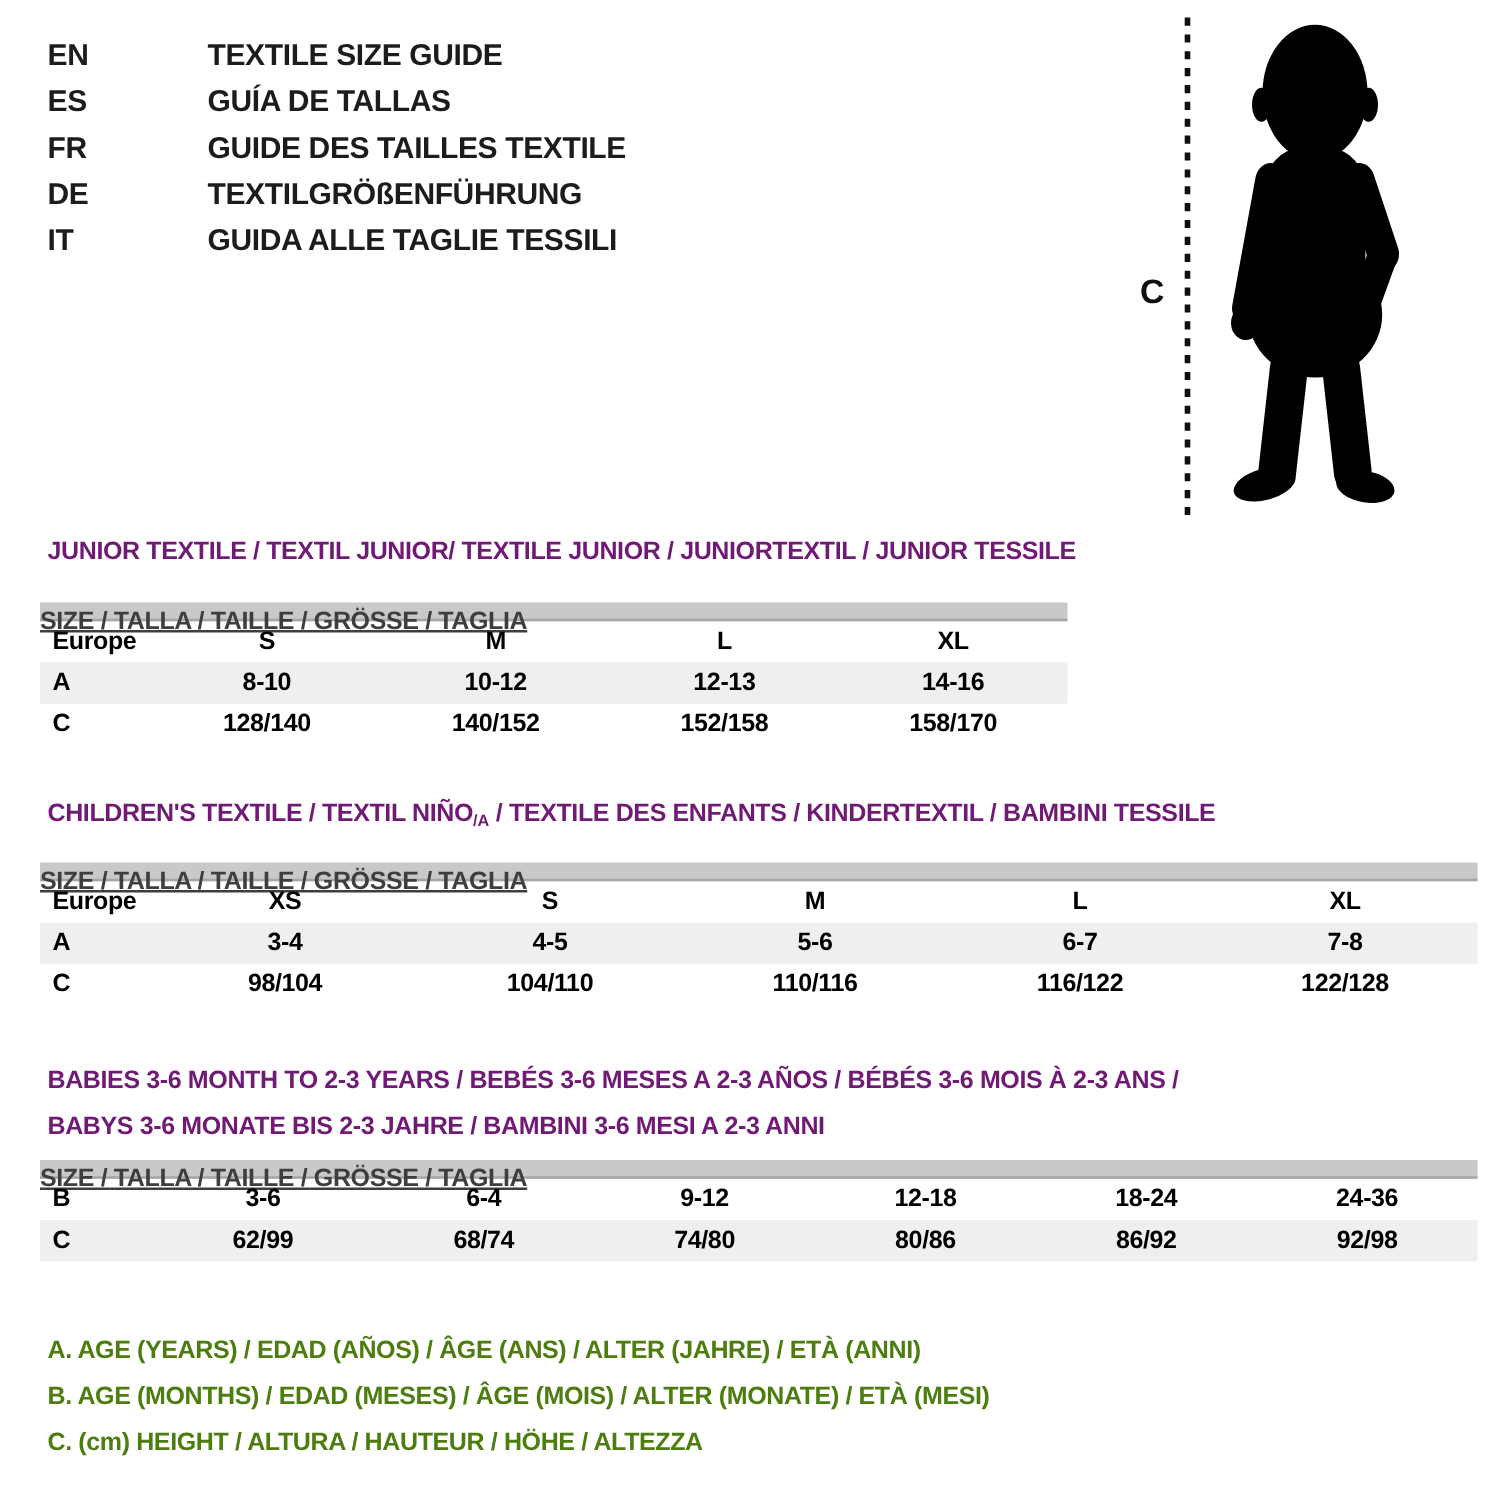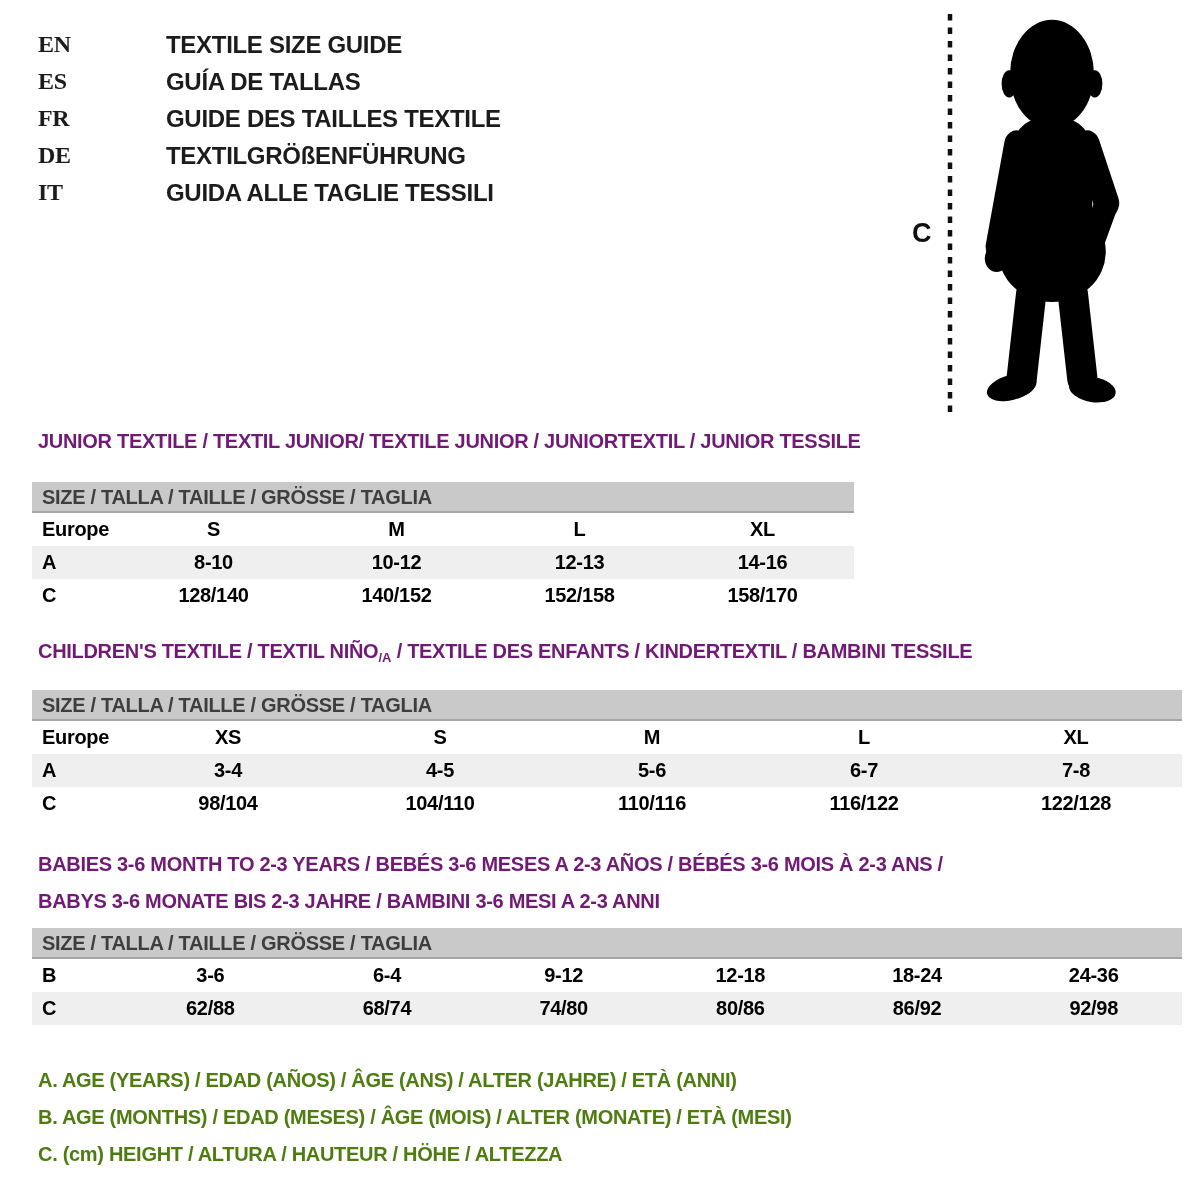--- a/index.html
+++ b/index.html
@@ -7,35 +7,35 @@
     --hdr-text:#3e3e3e; --shade:#efefef; --sil:#000000;
   }
   *{margin:0;padding:0;box-sizing:border-box;}
   html,body{width:1200px;height:1200px;background:var(--bg);overflow:hidden;}
   body{position:relative;font-family:"Liberation Sans",sans-serif;color:var(--text);
        font-weight:bold;letter-spacing:-0.3px;}
 
   
   .lang-block{position:absolute;left:38px;top:26px;}
   .lang-row{display:flex;height:37px;align-items:center;font-size:24px;}
-  .lang-code{width:80px;font-family:Liberation Serif, serif;}
+  .lang-code{width:80px;}
   .lang-label{white-space:nowrap;margin-left:48px;}
 
   
   .figure{position:absolute;left:888px;top:2px;}
 
   
   .sec-title{position:absolute;left:38px;font-size:20px;white-space:nowrap;color:#701a75;}
   .sec-title .sub{font-size:13px;vertical-align:-4px;letter-spacing:0;}
   .sec-title .tline{height:37px;line-height:37px;}
 
   
   .size-table{position:absolute;left:32px;}
-  .t-header{height:31px;line-height:31px;background:var(--hdr-bg);color:var(--hdr-text);
-            font-size:20px;padding-left:10px;border-bottom:2px solid var(--hdr-border);}
+  .t-header{height:15px;line-height:31px;background:var(--hdr-bg);color:var(--hdr-text);
+            font-size:20px;border-bottom:2px solid var(--hdr-border);text-decoration:underline;}
   .t-row{display:flex;height:33px;align-items:center;font-size:20px;color:#000000;}
   .t-row.shade{background:var(--shade);}
   .t-row .lbl{width:90px;padding-left:10px;flex:0 0 auto;}
   .t-row .cell{flex:1;text-align:center;}
 
   
   .legend{position:absolute;left:38px;top:1062px;}
   .legend-line{height:37px;line-height:37px;font-size:20px;white-space:nowrap;color:#4d7c0f;}
 </style>
 </head>
@@ -160,21 +160,21 @@
       <span class="lbl">B</span>
       <span class="cell">3-6</span>
       <span class="cell">6-4</span>
       <span class="cell">9-12</span>
       <span class="cell">12-18</span>
       <span class="cell">18-24</span>
       <span class="cell">24-36</span>
     </div>
     <div class="t-row shade">
       <span class="lbl">C</span>
-      <span class="cell">62/88</span>
+      <span class="cell">62/99</span>
       <span class="cell">68/74</span>
       <span class="cell">74/80</span>
       <span class="cell">80/86</span>
       <span class="cell">86/92</span>
       <span class="cell">92/98</span>
     </div>
   </div>
 
 <div class="legend">
   <div class="legend-line">A. AGE (YEARS) / EDAD (AÑOS) / ÂGE (ANS) / ALTER (JAHRE) / ETÀ (ANNI)</div>

